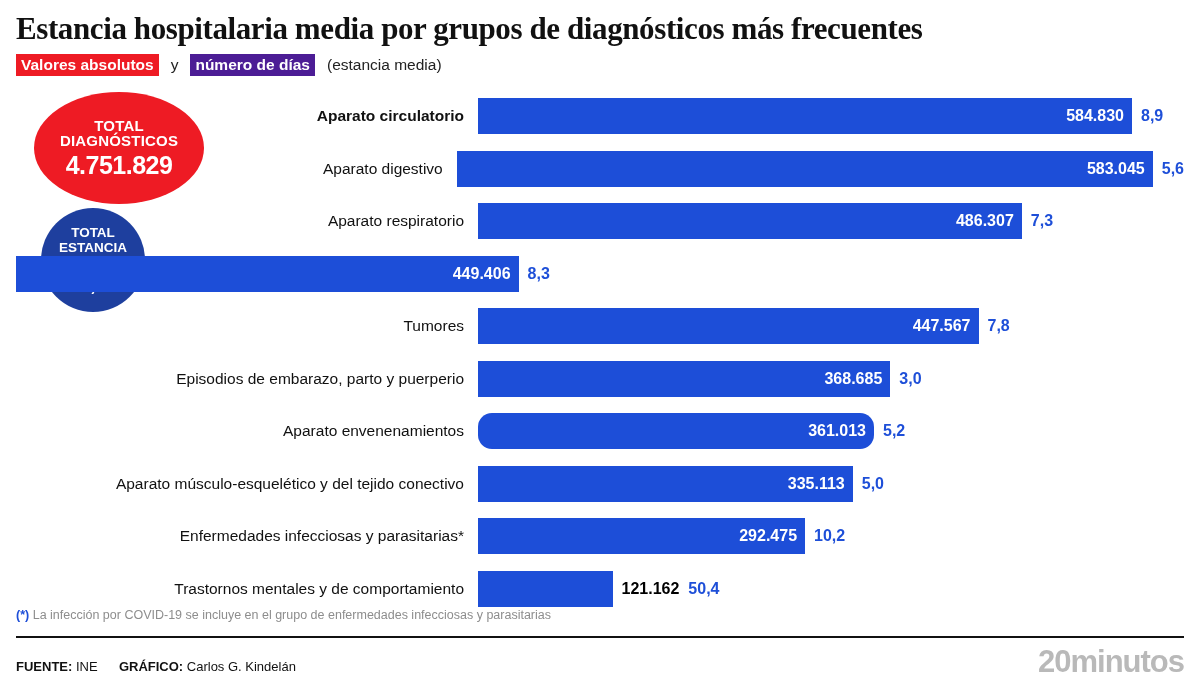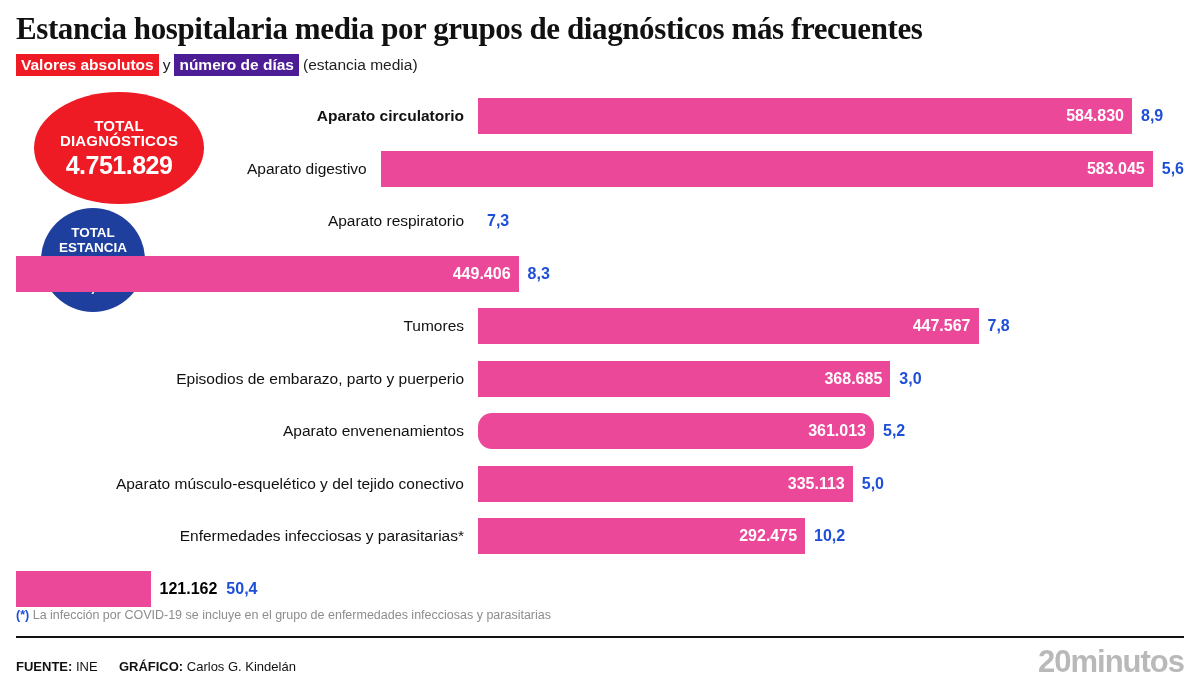--- a/index.html
+++ b/index.html
@@ -33,21 +33,21 @@
     padding-top: 12px;
     line-height: 1.1;
     white-space: nowrap;
   }
   .subtitle {
     margin-top: 8px;
     font-size: 15.5px;
     color: #222222;
     display: flex;
     align-items: center;
-    gap: 4px;
+    gap: 12px;
     white-space: nowrap;
   }
   .tag-red {
     background: #ee1b24;
     color: #ffffff;
     font-weight: bold;
     padding: 2px 5px 3px 5px;
     display: inline-block;
     line-height: 1.1;
   }
@@ -149,21 +149,21 @@
   .row-label.bold {
     font-weight: bold;
   }
   .bar-area {
     flex: 1;
     display: flex;
     align-items: center;
     height: 100%;
   }
   .bar {
-    background: #ec4899;
+    background: #1d4ed8;
     height: 36px;
     display: flex;
     align-items: center;
     justify-content: flex-end;
     color: #ffffff;
     font-weight: bold;
     font-size: 16px;
     padding-right: 8px;
     box-sizing: border-box;
     white-space: nowrap;
@@ -273,31 +273,34 @@
           <span class="val-in">584.830</span>
         </div>
 
         <span class="days">8,9</span>
       </div>
     </div>
 
     <div class="row">
       <div class="row-label">Aparato digestivo</div>
       <div class="bar-area">
-        <div class="bar" style="width: 772px;">
+        <div class="bar" style="width: 696px;">
           <span class="val-in">583.045</span>
         </div>
 
         <span class="days">5,6</span>
       </div>
     </div>
 
     <div class="row">
       <div class="row-label">Aparato respiratorio</div>
       <div class="bar-area">
+        <div class="bar" style="width: 543.824px;">
+          <span class="val-in">486.307</span>
+        </div>
 
         <span class="days">7,3</span>
       </div>
     </div>
 
     <div class="row">
       <div class="bar-area">
         <div class="bar" style="width: 502.559px;">
           <span class="val-in">449.406</span>
         </div>
@@ -355,20 +358,21 @@
       <div class="bar-area">
         <div class="bar" style="width: 327.067px;">
           <span class="val-in">292.475</span>
         </div>
 
         <span class="days">10,2</span>
       </div>
     </div>
 
     <div class="row">
+      <div class="row-label">Trastornos mentales y de comportamiento</div>
       <div class="bar-area">
         <div class="bar small-val" style="width: 135.492px;">
           
         </div>
         <span class="val-out">121.162</span>
         <span class="days">50,4</span>
       </div>
     </div>
 
   </div>

